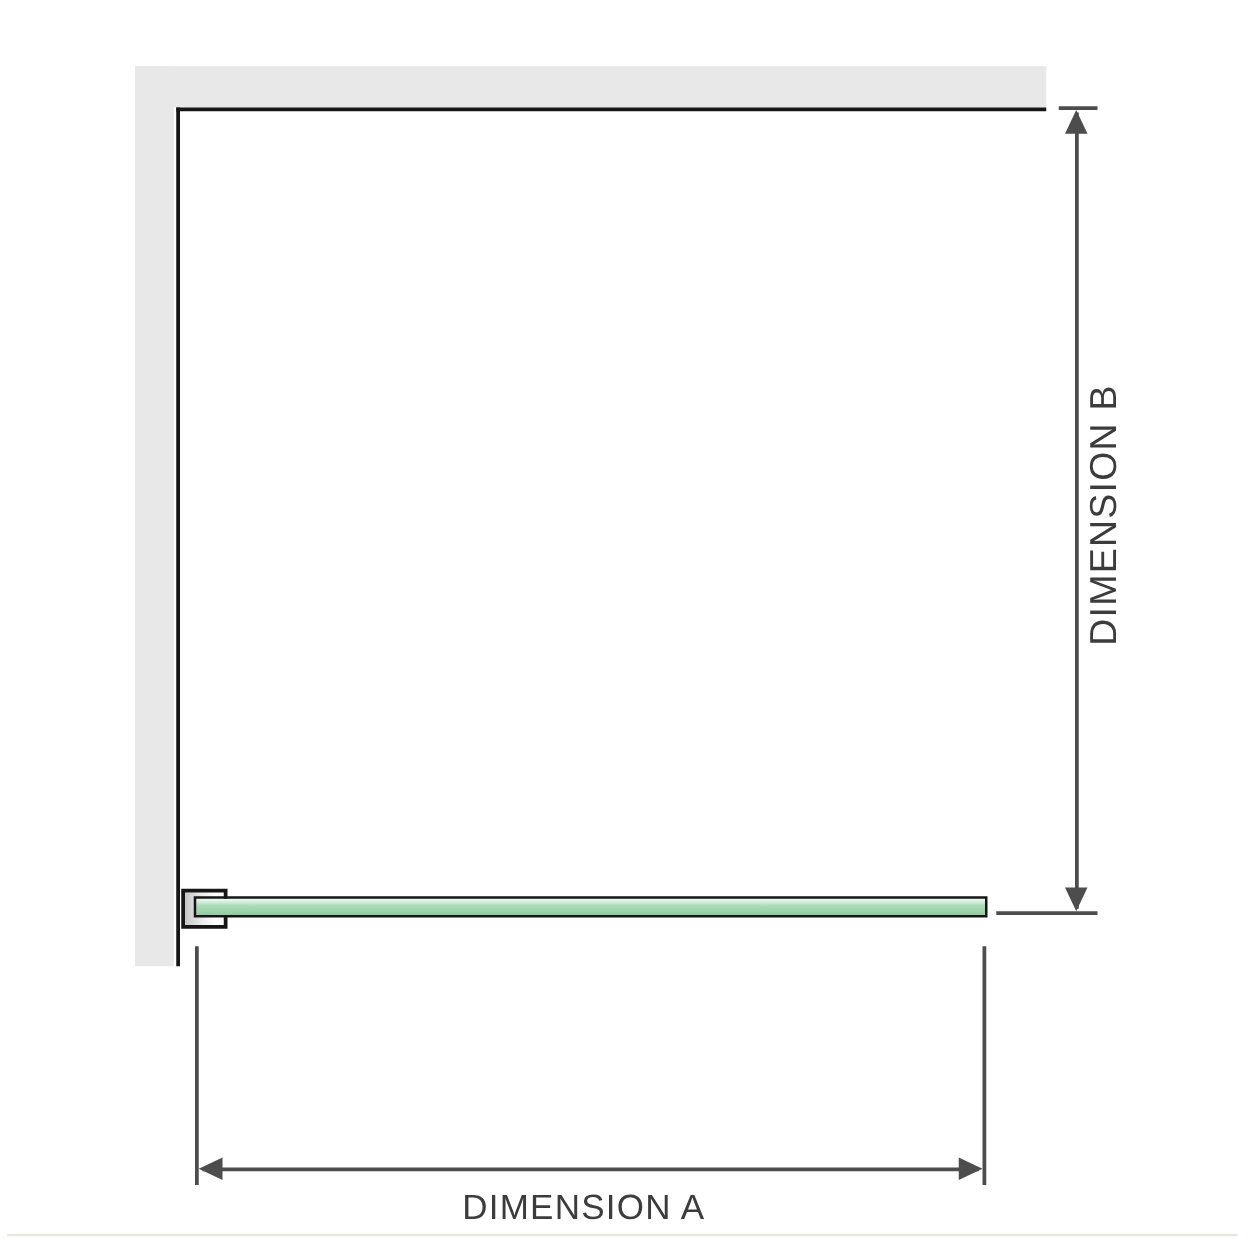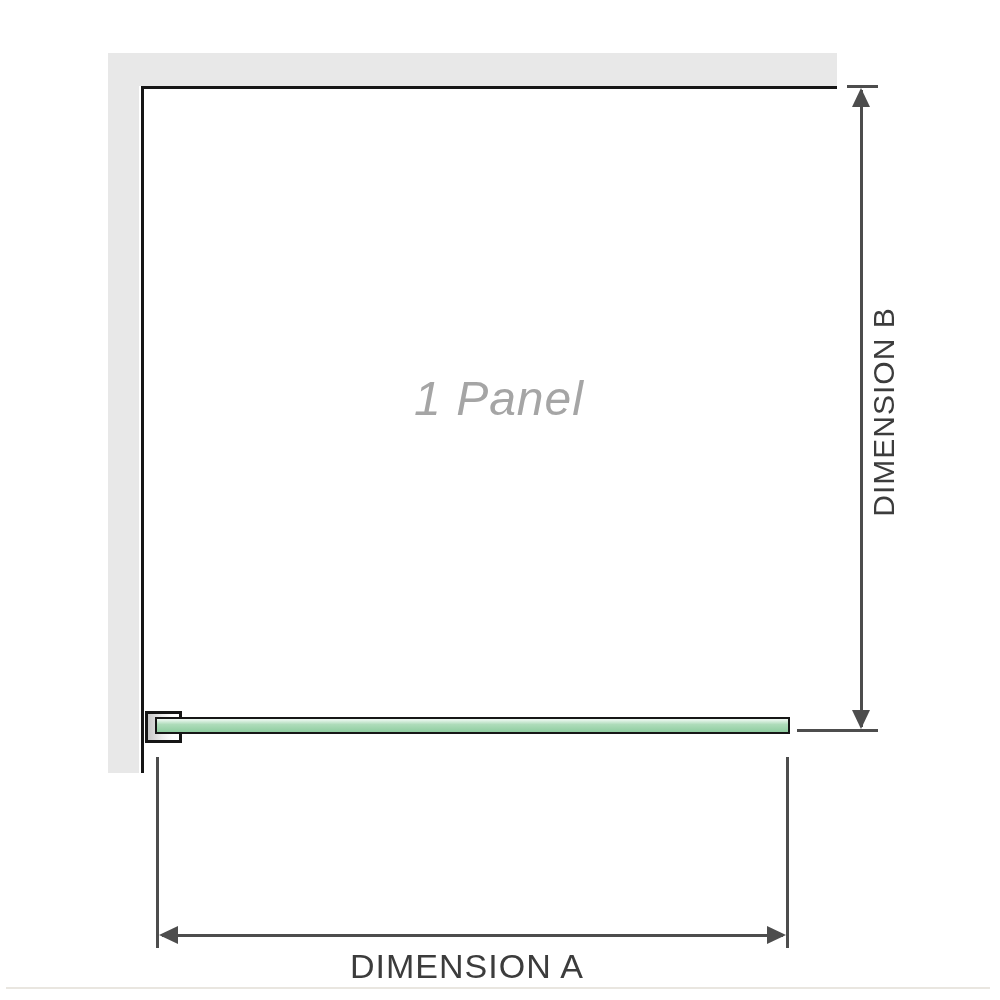--- a/index.html
+++ b/index.html
@@ -60,37 +60,36 @@
   }
 
   
   .dima-ext-left{left:156px;top:757px;width:3px;height:191px;background:var(--dimension);}
   .dima-ext-right{left:786px;top:757px;width:3px;height:191px;background:var(--dimension);}
   .dima-line{left:162px;top:934px;width:621px;height:3px;background:var(--dimension);}
   .arrow-left{left:159px;top:926px;border-top:9px solid transparent;border-bottom:9px solid transparent;border-right:19px solid var(--dimension);}
   .arrow-right{left:767px;top:926px;border-top:9px solid transparent;border-bottom:9px solid transparent;border-left:19px solid var(--dimension);}
   .dima-label{
     left:467px;top:966px;transform:translate(-50%,-50%);
-    font-size:34px;font-weight:300;letter-spacing:1px;color:var(--label-text);white-space:nowrap;
+    font-size:28px;font-weight:300;letter-spacing:1px;color:var(--label-text);white-space:nowrap;
   }
 
   
   .baseline{left:6px;top:987px;width:984px;height:2px;background:var(--divider);}
 </style>
 </head>
 <body>
 
 <div class="stage">
 
   <div class="abs wall-h"></div>
   <div class="abs wall-v"></div>
   <div class="abs edge-h"></div>
   <div class="abs edge-v"></div>
 
-  <div class="abs panel-label">1 Panel</div>
 
   <div class="abs bracket"></div>
   <div class="abs glass"></div>
 
   <div>
     <div class="abs dimb-tick-top"></div>
     <div class="abs dimb-tick-bottom"></div>
     <div class="abs dimb-line"></div>
     <div class="abs arrow arrow-up"></div>
     <div class="abs arrow arrow-down"></div>

